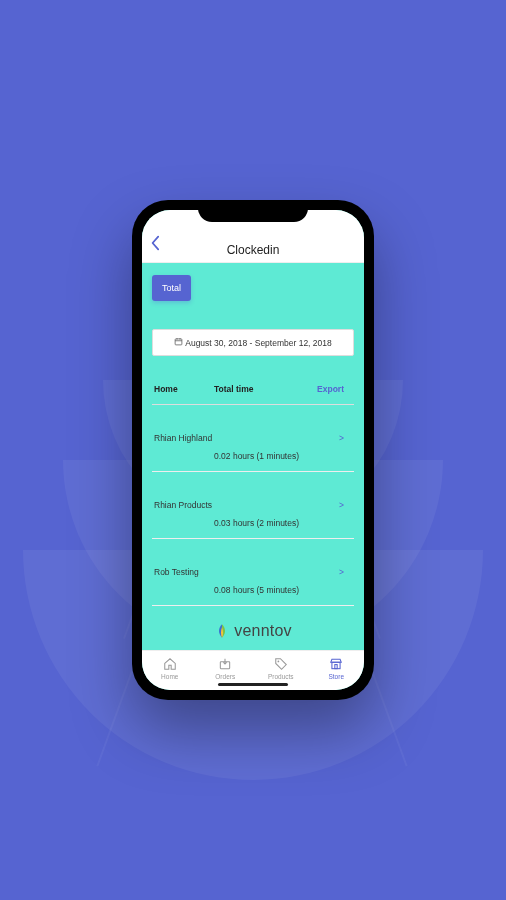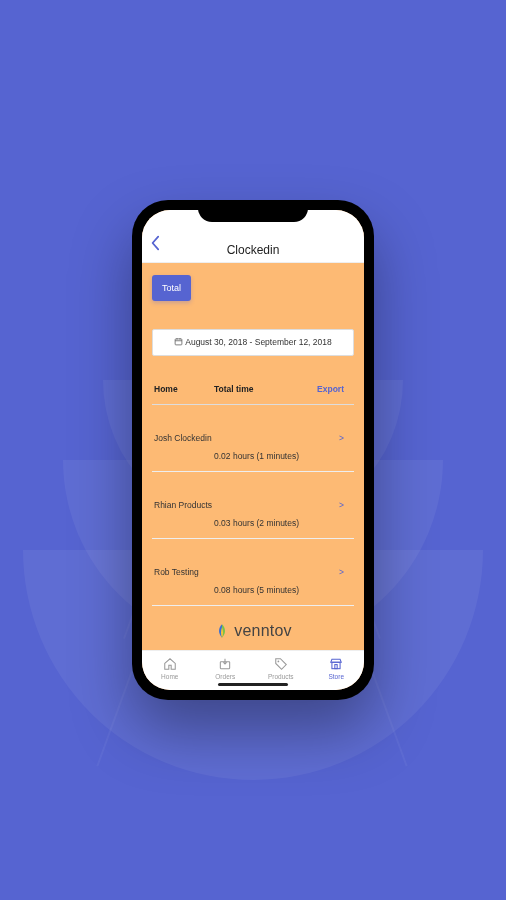--- a/index.html
+++ b/index.html
@@ -43,21 +43,21 @@
     width: 242px;
     height: 500px;
     background: #000;
     border-radius: 36px;
     padding: 10px;
     box-shadow: 0 30px 60px rgba(0,0,0,0.35);
   }
   .screen {
     width: 100%;
     height: 100%;
-    background: #fdba74;
+    background: #5eead4;
     border-radius: 28px;
     overflow: hidden;
     position: relative;
     display: flex;
     flex-direction: column;
   }
   .notch {
     position: absolute;
     top: 0;
     left: 50%;
@@ -111,21 +111,21 @@
     font-size: 9px;
     padding: 8px 10px;
     cursor: pointer;
     box-shadow: 0 2px 4px rgba(86,100,209,0.3);
   }
 
   
   .date-wrap { padding: 18px 10px 4px; }
   .date-picker {
     display: flex;
-    align-items: flex-start;
+    align-items: center;
     justify-content: center;
     gap: 2px;
     background: #fff;
     border: 1px solid #ddd;
     border-radius: 2px;
     padding: 7px 4px;
     font-size: 8.5px;
     color: #333;
     cursor: pointer;
   }
@@ -245,21 +245,21 @@
     </div>
 
     <div class="table-wrap">
       <div class="table-head">
         <div>Home</div>
         <div>Total time</div>
         <div class="col-details">Export</div>
       </div>
 
       <div class="table-row">
-        <div class="col-name">Josh Clockedin</div>
+        <div class="col-name">Rhian Highland</div>
         <div class="col-time">0.02 hours (1 minutes)</div>
         <div class="col-details">&gt;</div>
       </div>
       <div class="table-row">
         <div class="col-name">Rhian Products</div>
         <div class="col-time">0.03 hours (2 minutes)</div>
         <div class="col-details">&gt;</div>
       </div>
       <div class="table-row">
         <div class="col-name">Rob Testing</div>

